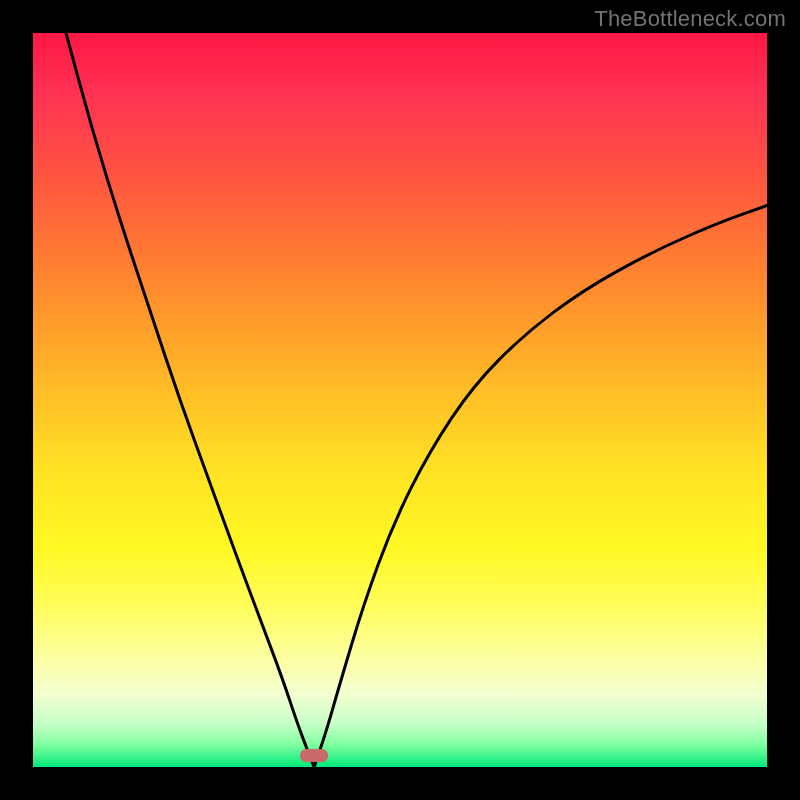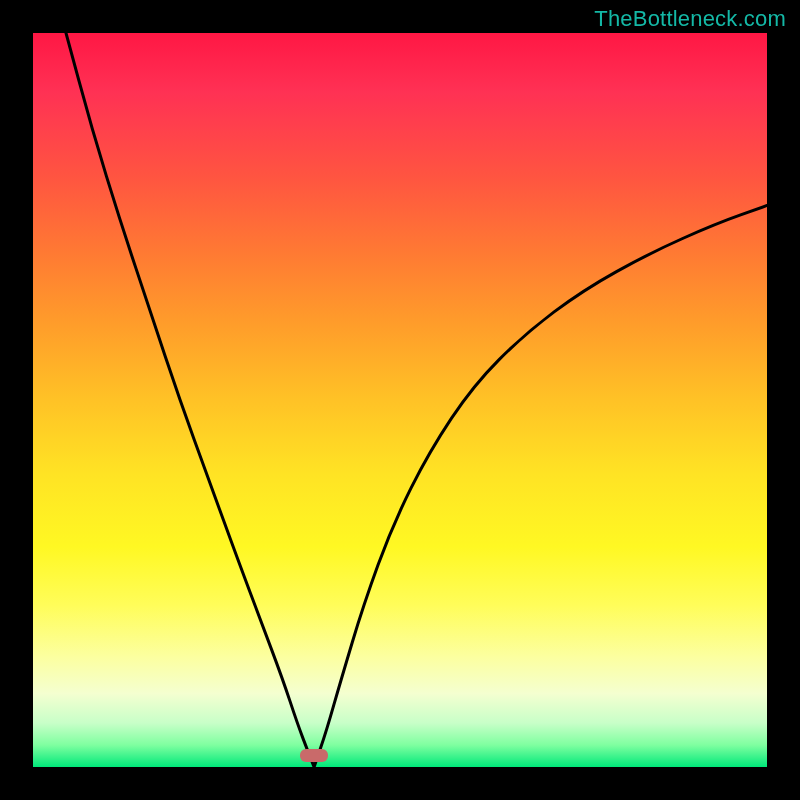--- a/index.html
+++ b/index.html
@@ -58,21 +58,21 @@
   }
   .marker {
     position: absolute;
     border-radius: 6px;
     background: #c96a6a;
   }
   .watermark {
     position: absolute;
     top: 6px;
     right: 14px;
-    color: #14b8a6;
+    color: #737373;
     font-size: 22px;
     font-weight: 500;
     letter-spacing: 0.2px;
   }
 </style>
 </head>
 <body>
 
 <div class="frame">
 

